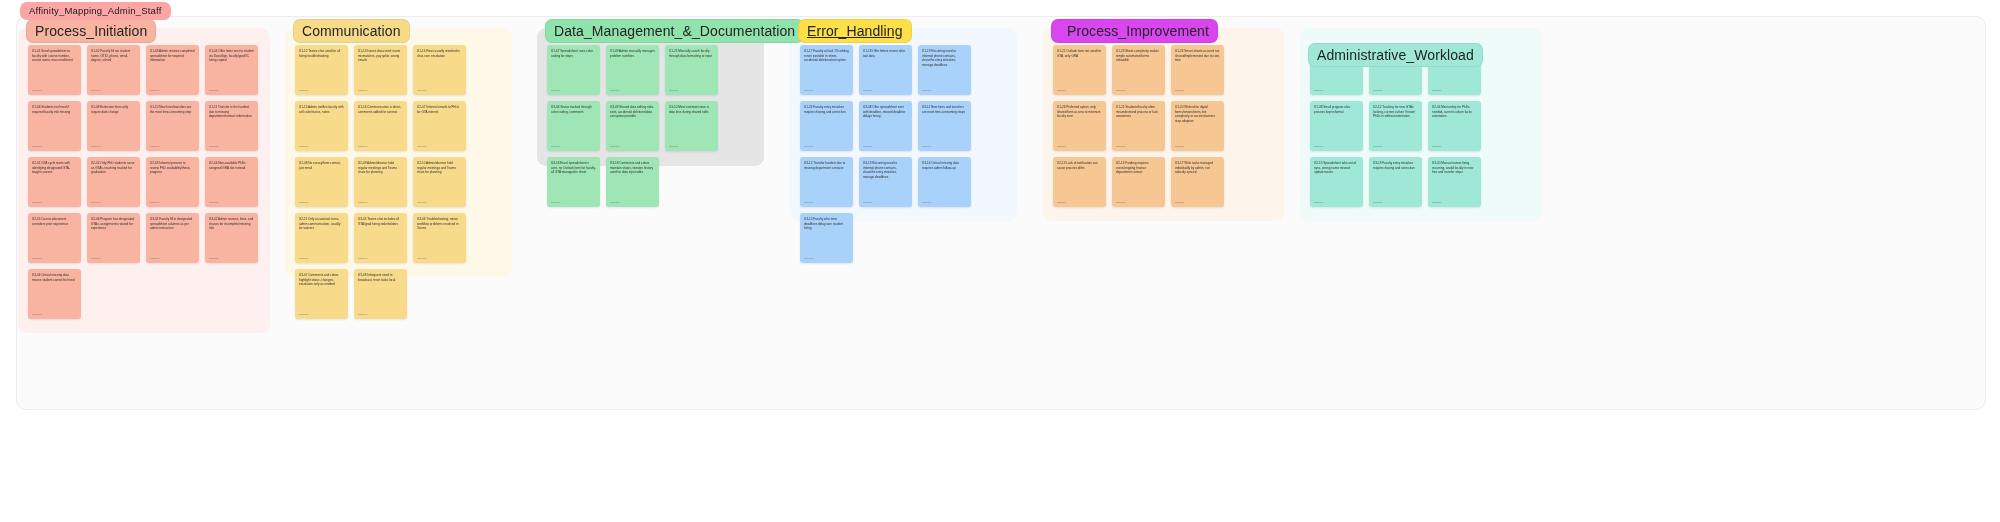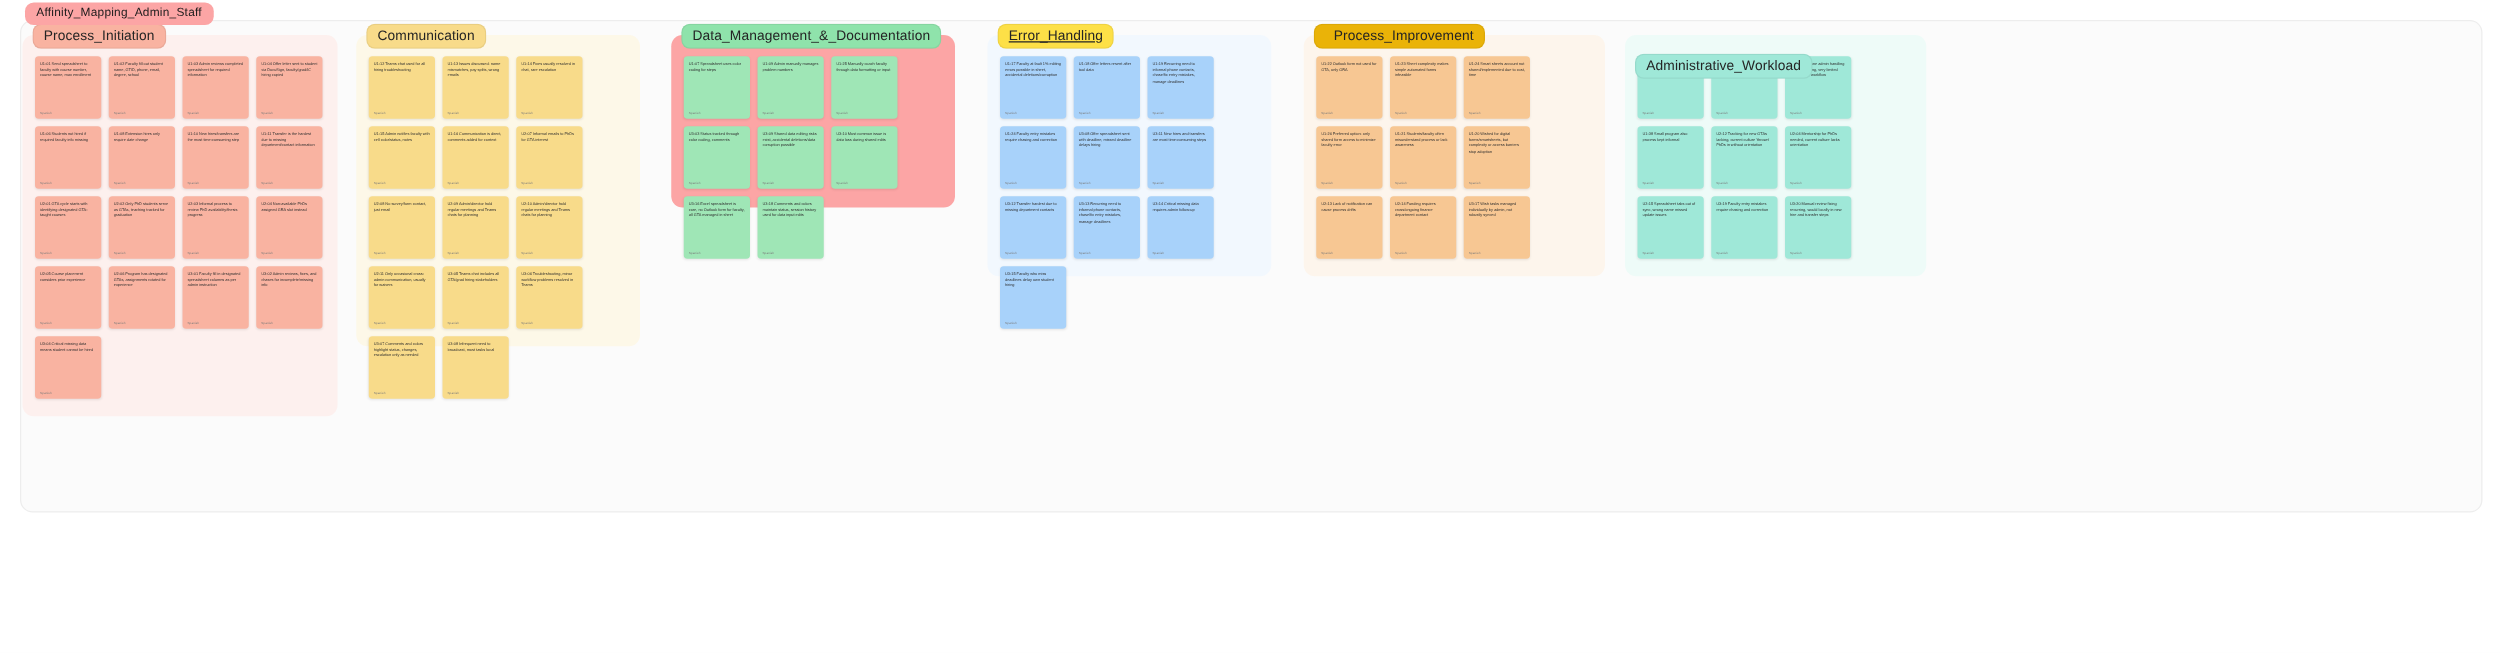--- a/index.html
+++ b/index.html
@@ -46,21 +46,21 @@
   
   .group {
     position: absolute;
     border-radius: 9px;
     box-sizing: border-box;
   }
   .group-label {
     position: absolute;
     top: -9px;
     left: 8px;
-    font-size: 11px;
+    font-size: 14px;
     padding: 2.5px 8px 3px 8px;
     border-radius: 7px;
     white-space: nowrap;
     letter-spacing: .1px;
     z-index: 6;
   }
   .cards {
     position: absolute;
     left: 10px;
     top: 17px;
@@ -241,21 +241,21 @@
           <div class="card-text">U3-07 Comments and colors highlight status, changes, escalation only as needed</div>
           <div class="card-tag">Spanish</div>
         </div>
         <div class="card" style="background: rgb(248, 219, 138);">
           <div class="card-text">U3-08 Infrequent need to broadcast, most tasks local</div>
           <div class="card-tag">Spanish</div>
         </div>
       </div>
   </div>
 
-  <div class="group" id="g2" style="left: 537px; top: 28px; width: 227px; height: 138px; background: #fca5a5;">
+  <div class="group" id="g2" style="left: 537px; top: 28px; width: 227px; height: 138px; background: #e5e5e5;">
     <div class="group-label" style="background: rgb(143, 227, 171); color: rgb(36, 36, 36); border: 1px solid rgba(0, 0, 0, 0.06);">Data_Management_&amp;_Documentation</div>
     <div class="cards">
         <div class="card" style="background: rgb(159, 230, 182);">
           <div class="card-text">U1-07 Spreadsheet uses color coding for steps</div>
           <div class="card-tag">Spanish</div>
         </div>
         <div class="card" style="background: rgb(159, 230, 182);">
           <div class="card-text">U1-09 Admin manually manages problem numbers</div>
           <div class="card-tag">Spanish</div>
         </div>
@@ -326,21 +326,21 @@
           <div class="card-tag">Spanish</div>
         </div>
         <div class="card" style="background: rgb(168, 210, 250);">
           <div class="card-text">U3-15 Faculty who miss deadlines delay own student hiring</div>
           <div class="card-tag">Spanish</div>
         </div>
       </div>
   </div>
 
   <div class="group" id="g4" style="left: 1043px; top: 28px; width: 241px; height: 193px; background: rgb(253, 245, 236);">
-    <div class="group-label" style="background: #eab308; color: rgb(36, 36, 36); border: 1px solid rgba(0, 0, 0, 0.06); padding-left: 15px;">Process_Improvement</div>
+    <div class="group-label" style="background: #d946ef; color: rgb(36, 36, 36); border: 1px solid rgba(0, 0, 0, 0.06); padding-left: 15px;">Process_Improvement</div>
     <div class="cards">
         <div class="card" style="background: rgb(247, 199, 147);">
           <div class="card-text">U1-22 Outlook form not used for GTA, only GRA</div>
           <div class="card-tag">Spanish</div>
         </div>
         <div class="card" style="background: rgb(247, 199, 147);">
           <div class="card-text">U1-23 Sheet complexity makes simple automated forms infeasible</div>
           <div class="card-tag">Spanish</div>
         </div>
         <div class="card" style="background: rgb(247, 199, 147);">

